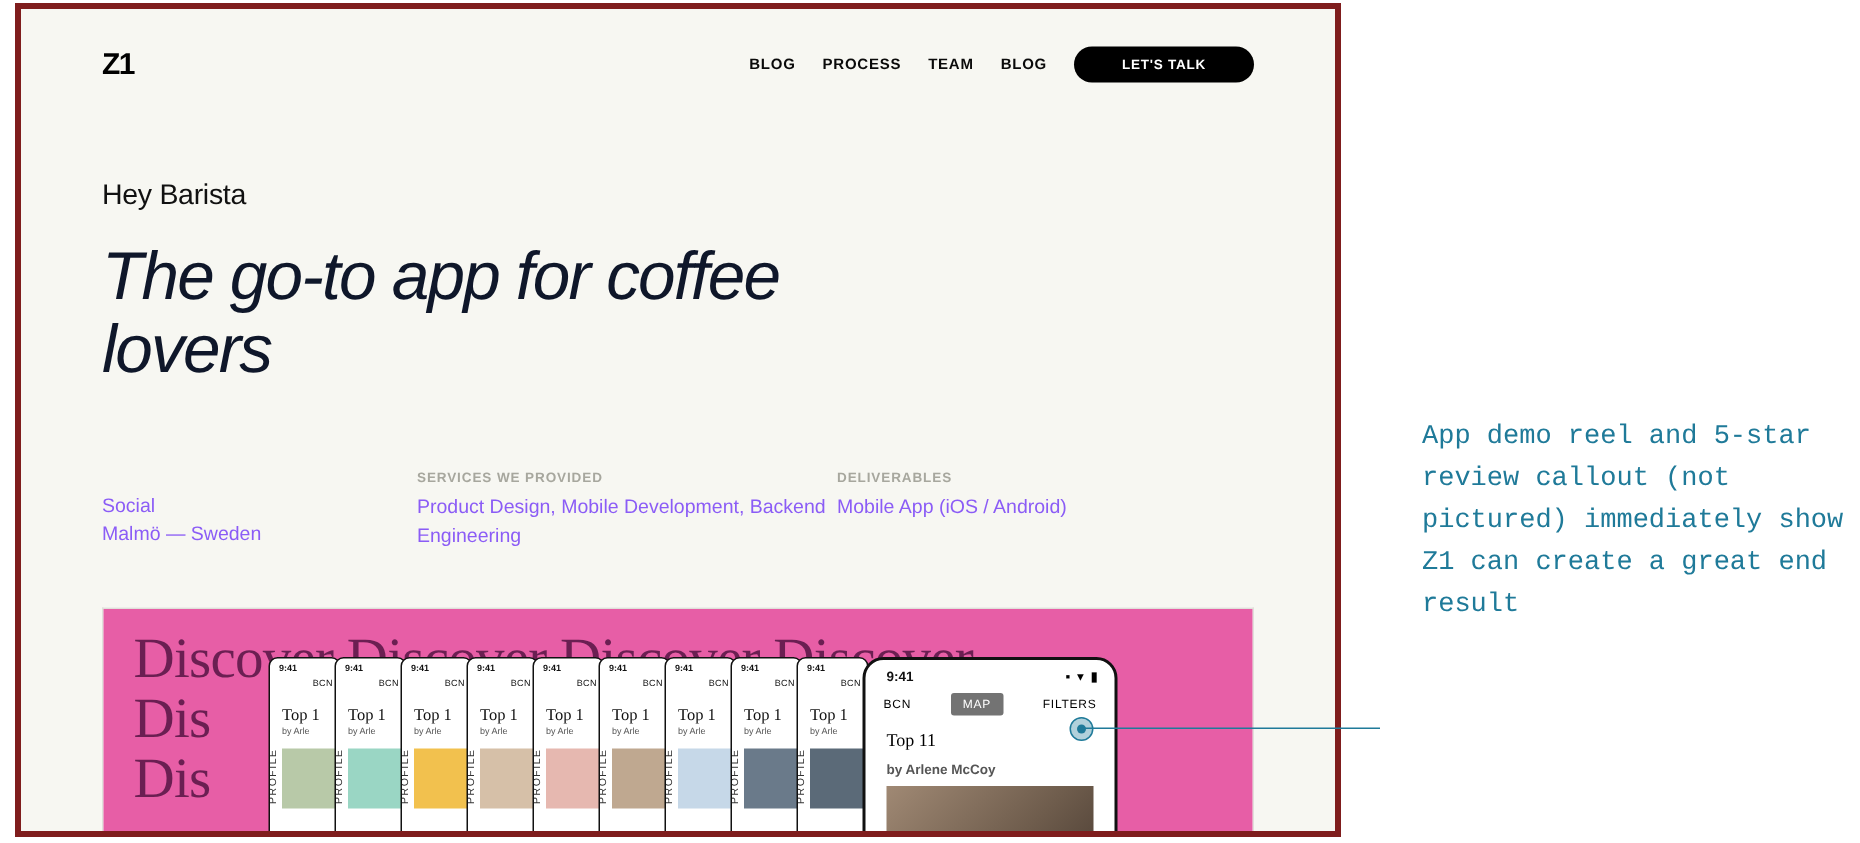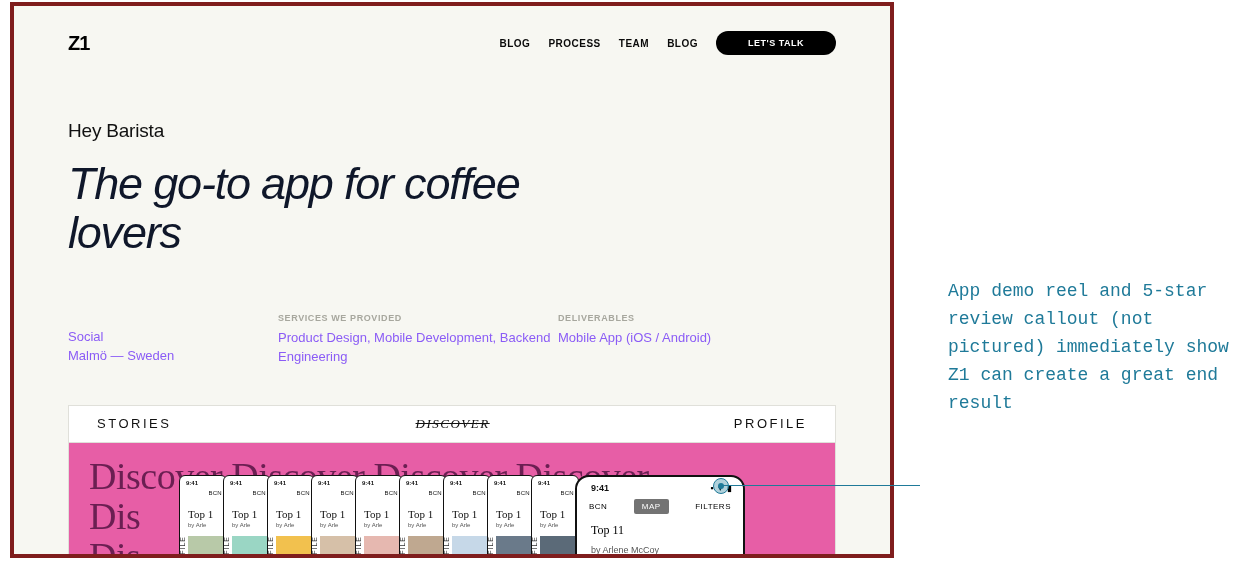--- a/index.html
+++ b/index.html
@@ -42,21 +42,21 @@
 .ph-side { position: absolute; top: 60px; left: -1px; font-size: 7px; letter-spacing: 1px; color: #333; writing-mode: vertical-rl; transform: rotate(180deg); }
 .ph-img  { position: absolute; top: 60px; left: 8px; right: 0; height: 40px; }
 .c0{background:#b8c9a8}.c1{background:#9ad6c4}.c2{background:#f2c14e}.c3{background:#d6c0a8}.c4{background:#e6b8b0}.c5{background:#bfa890}.c6{background:#c6d8e8}.c7{background:#6a7a8a}.c8{background:#5b6a78}
 
 .phone.big { width: 170px; border-radius: 14px 14px 0 0; border-width: 2px; }
 .phone.big .ph-time { font-size: 9px; top: 6px; left: 14px; }
 .big-icons { position: absolute; top: 6px; right: 10px; font-size: 9px; letter-spacing: 1px; }
 .big-row { position: absolute; top: 22px; left: 0; right: 0; display: flex; justify-content: space-between; padding: 0 12px; font-size: 8px; letter-spacing: 0.5px; align-items: center; }
 .pill { background: #737373; color: #fff; padding: 3px 8px; border-radius: 2px; font-size: 8px; letter-spacing: 0.5px; }
 .big-title { position: absolute; top: 46px; left: 14px; font-family: Georgia, serif; font-size: 12px; }
-.big-by { position: absolute; top: 68px; left: 14px; font-size: 9px; color: #555; }
+.big-by { position: absolute; top: 68px; left: 14px; font-size: 9px; color: #555; font-weight: bold; }
 .big-img { position: absolute; top: 84px; left: 14px; right: 14px; height: 68px; background: linear-gradient(135deg,#a08974 0%,#6e5c4c 60%,#4a3c32 100%); }
 
 
 .anno-text { position: absolute; left: 948px; top: 278px; width: 300px; font-family: "Courier New", monospace; font-size: 18px; line-height: 1.55; color: #1f7a99; }
 .anno-line { position: absolute; top: 485px; right: 320px; width: 200px; height: 1px; background: #1f7a99; }
 .anno-dot  { position: absolute; top: 478px; left: 713px; width: 16px; height: 16px; border-radius: 50%; background: rgba(31,122,153,0.35); border: 1px solid #1f7a99; }
 .anno-dot::after { content: ""; position: absolute; inset: 4px; border-radius: 50%; background: #1f7a99; }
 </style>
 </head>
 <body>
@@ -89,25 +89,20 @@
         <div class="meta-text">Product Design, Mobile Development, Backend Engineering</div>
       </div>
       <div class="col-c">
         <div class="meta-label">DELIVERABLES</div>
         <div class="meta-text">Mobile App (iOS / Android)</div>
       </div>
     </div>
   </div>
 
   <div class="showcase">
-    <div class="tabbar">
-      <span class="tab">STORIES</span>
-      <span class="tab center">DISCOVER</span>
-      <span class="tab">PROFILE</span>
-    </div>
 
     <div class="pinkzone">
       <div class="disc-row"><span>Discover</span>&nbsp;<span>Discover</span>&nbsp;<span>Discover</span>&nbsp;<span>Discover</span></div>
       <div class="disc-row">Dis</div>
       <div class="disc-row">Dis</div>
 
       <div class="phone-strip">
 
         <div class="phone">
           <span class="ph-time">9:41</span>

